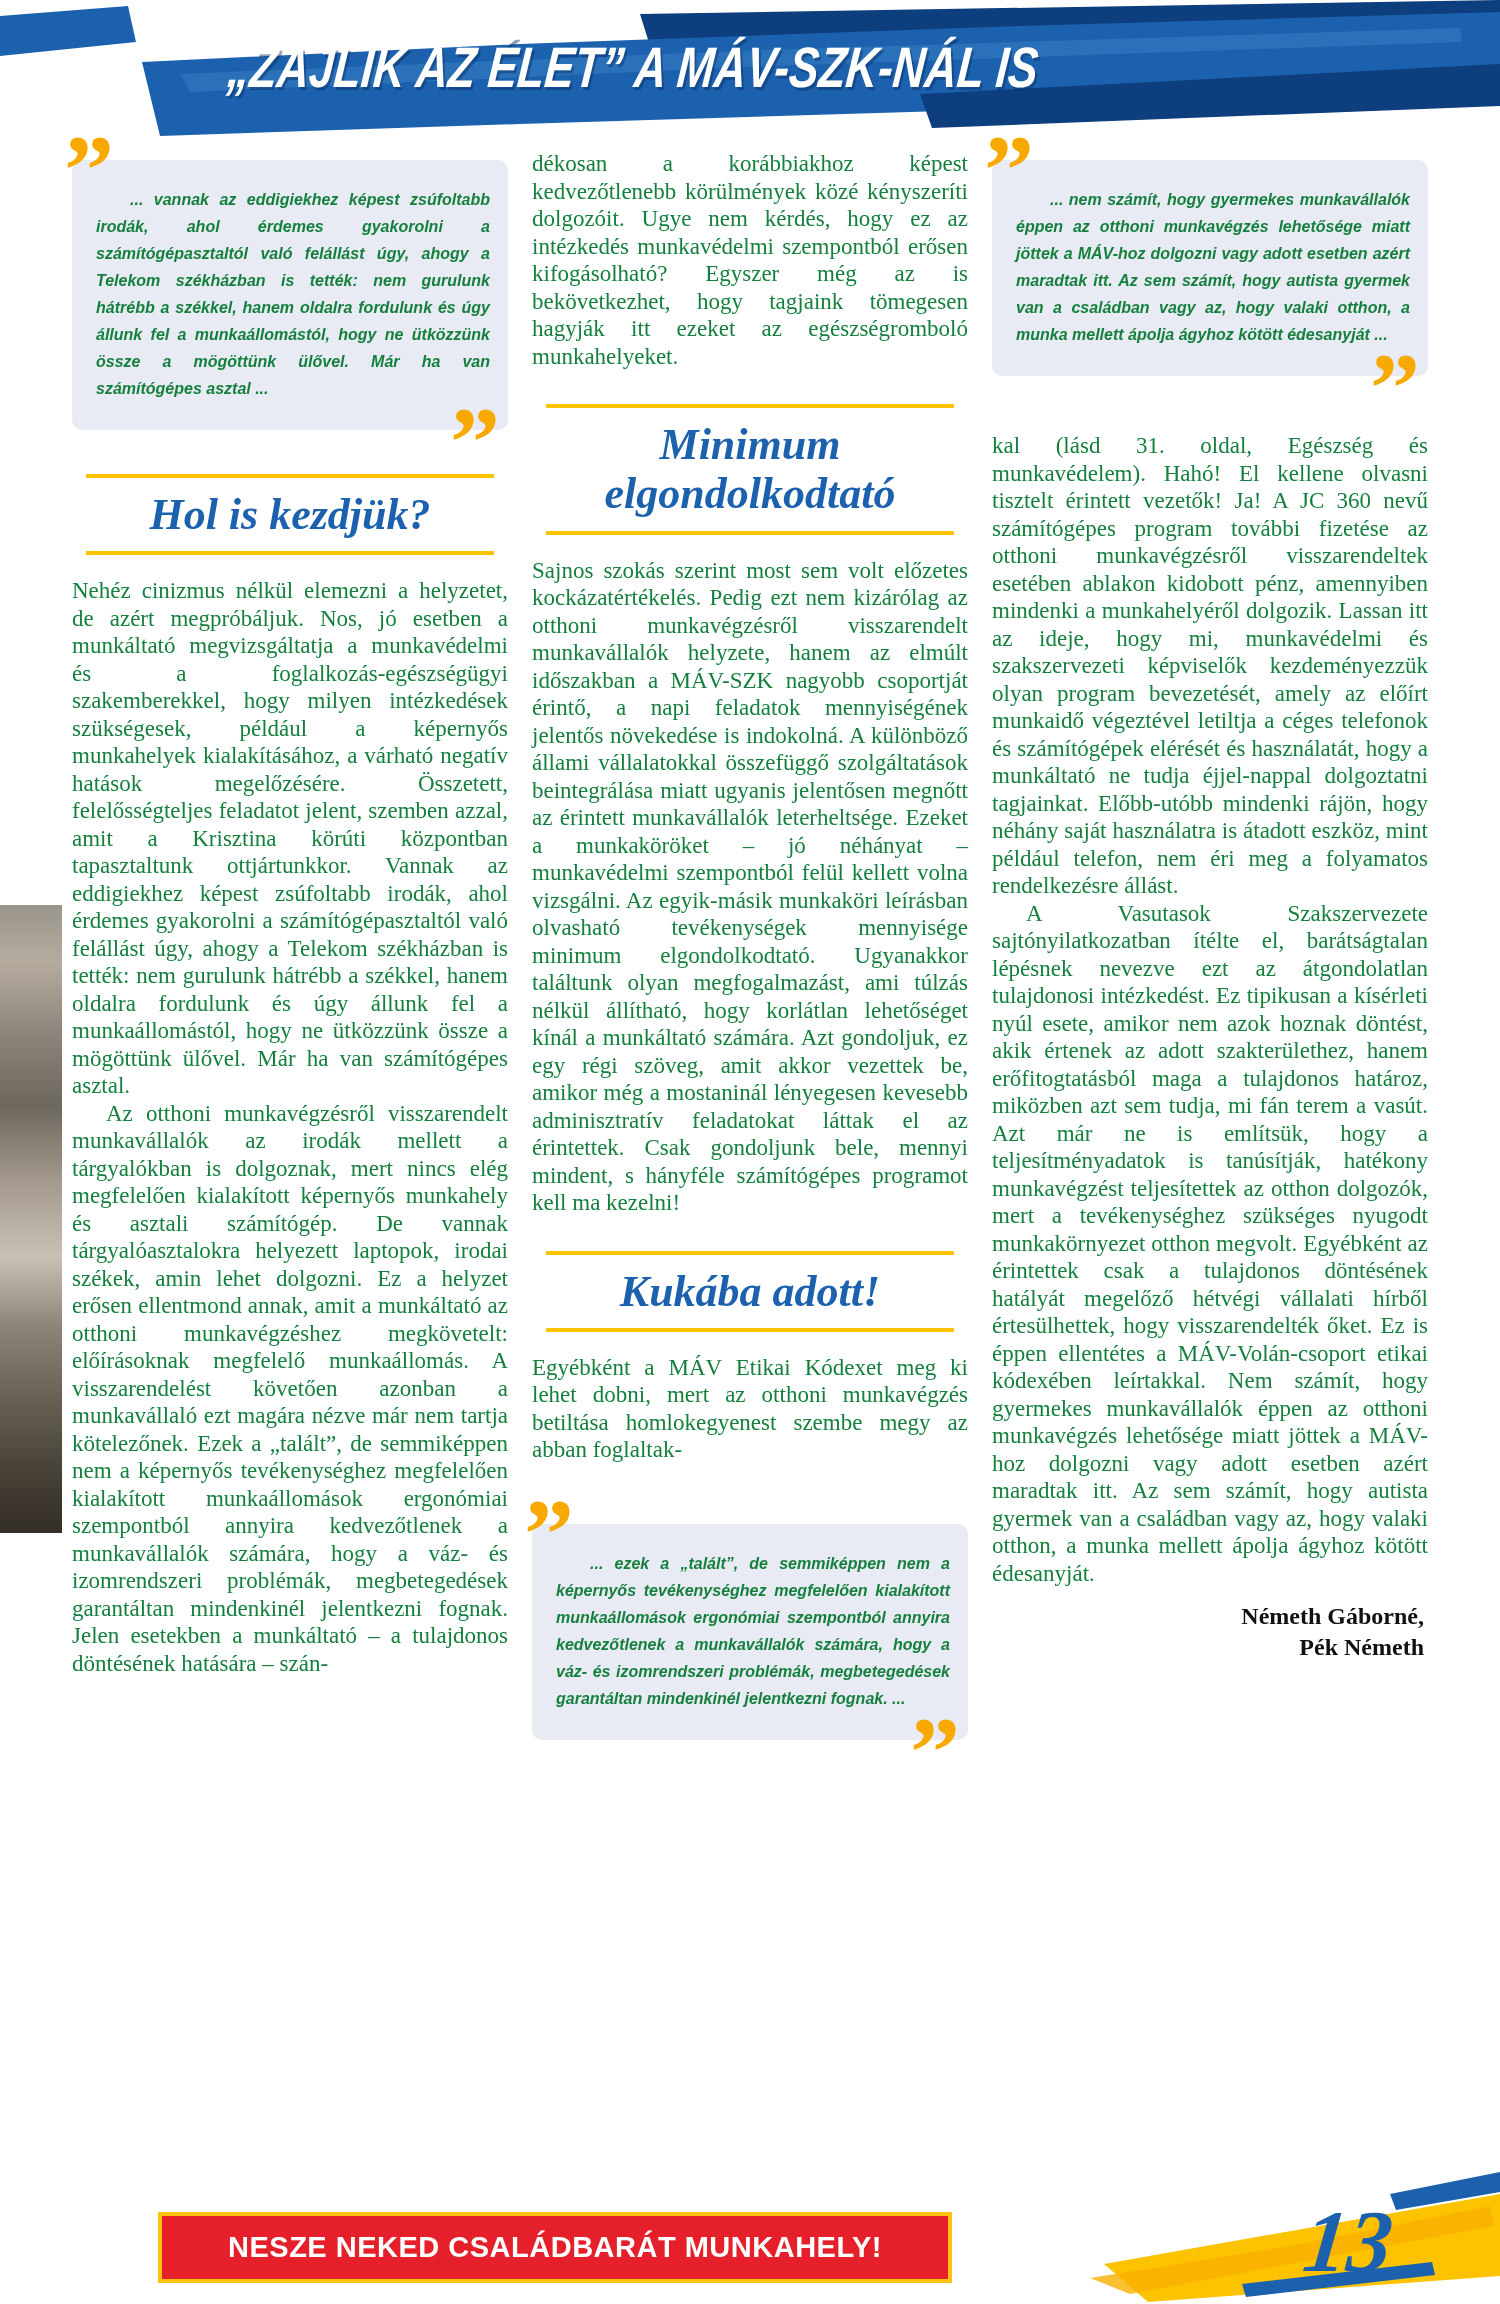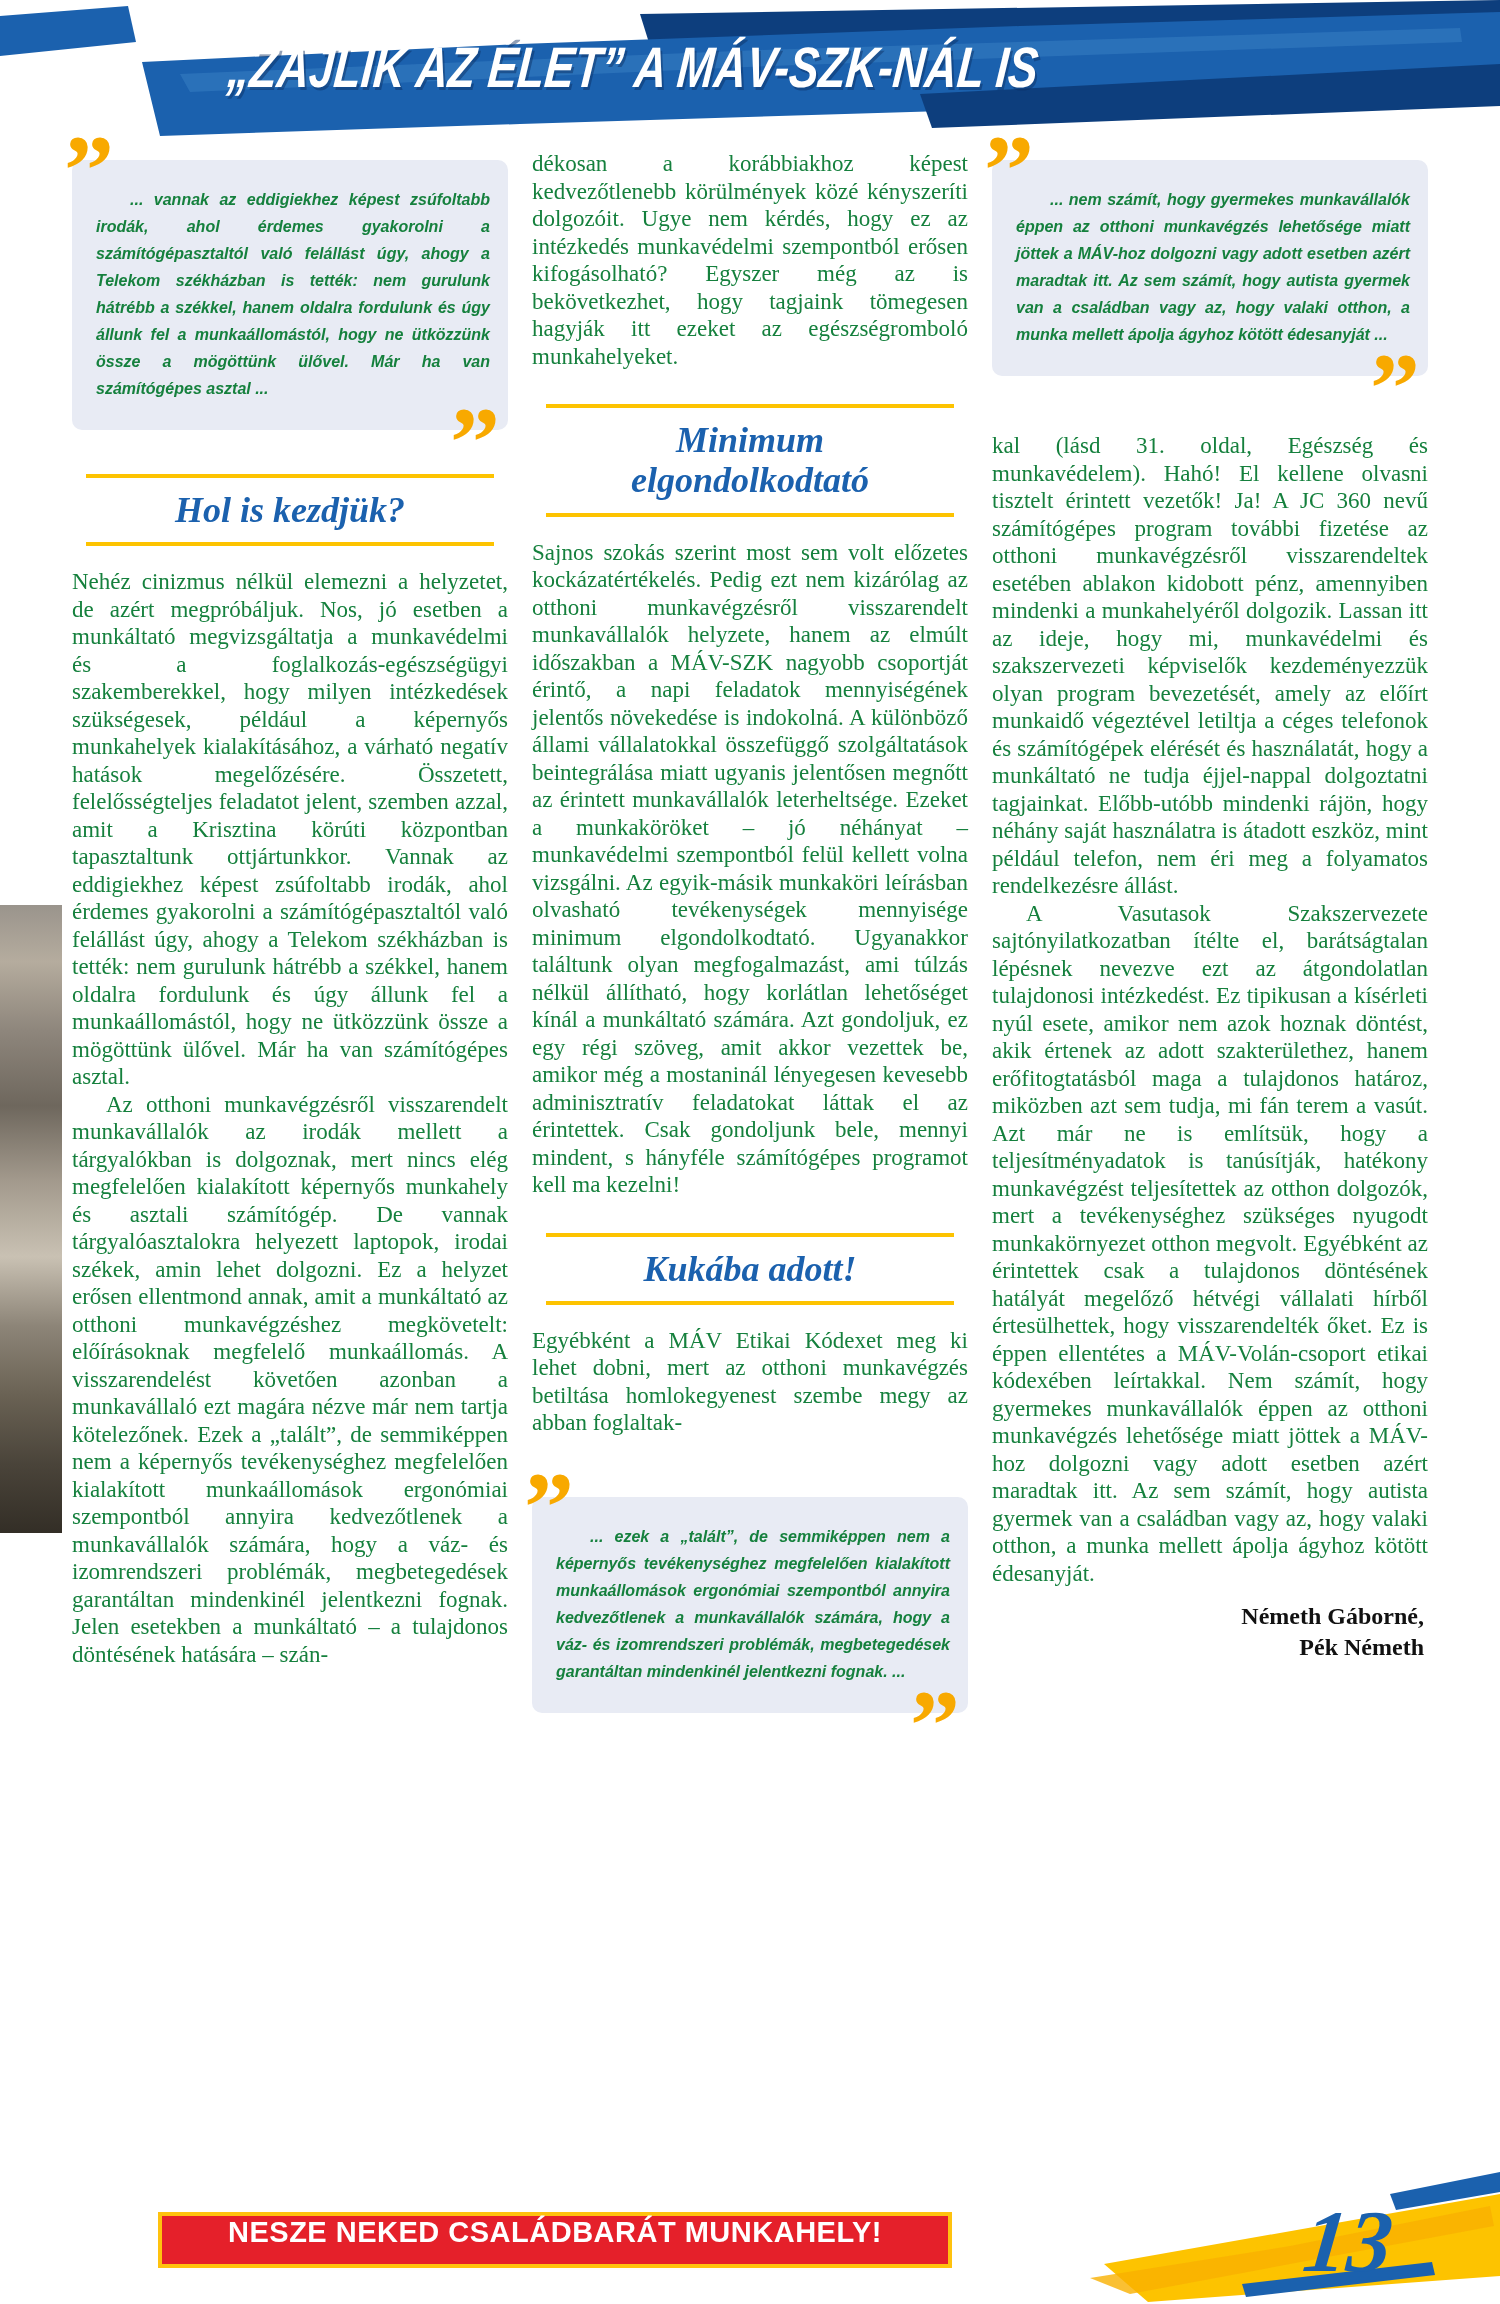--- a/index.html
+++ b/index.html
@@ -26,37 +26,37 @@
     padding:26px 18px 28px 24px;margin:14px 0 0;}
   .pq-text{font-family:"Liberation Sans",sans-serif;font-weight:bold;font-style:italic;
     font-size:16px;line-height:27px;color:#15803d;margin:0;text-align:justify;text-indent:34px;}
   .q{position:absolute;font-family:"Liberation Serif",serif;font-weight:bold;
     color:#f8a900;font-size:100px;line-height:1;pointer-events:none;}
   .q-open{top:-40px;left:-8px;}
   .q-close{bottom:-62px;right:8px;}
 
   
   .section-heading{font-family:"Liberation Serif",serif;font-weight:bold;font-style:italic;
-    font-size:36px;line-height:1.12;color:#1b61ae;text-align:center;
+    font-size:44px;line-height:1.12;color:#1b61ae;text-align:center;
     border-top:4px solid #fdc300;border-bottom:4px solid #fdc300;
     margin:34px 14px 22px;padding:12px 0;white-space:pre-line;}
 
   .signature{font-family:"Liberation Serif",serif;font-weight:bold;font-size:24px;
     line-height:31px;text-align:right;margin-top:14px;padding-right:4px;color:#111;}
 
   
   .photo-strip{position:absolute;left:0;top:905px;width:62px;height:628px;
     background:linear-gradient(180deg,#9a948c 0%,#b5ac9e 9%,#8e867c 20%,#6e675d 32%,
       #a39a8d 44%,#c9c1b3 56%,#8d8578 67%,#6a6254 78%,#4a443a 89%,#332e26 100%);}
 
   
-  .banner{position:absolute;left:158px;top:2212px;width:794px;height:56px;box-sizing:border-box;
+  .banner{position:absolute;left:158px;top:2212px;width:794px;height:71px;box-sizing:border-box;
     background:#e5202a;border:4px solid #ffc20e;color:#ffffff;
     font-family:"Liberation Sans",sans-serif;font-weight:bold;font-size:29px;
-    display:flex;justify-content:center;letter-spacing:0.5px;white-space:nowrap;}
+    display:flex;align-items:center;justify-content:center;letter-spacing:0.5px;white-space:nowrap;}
   .footer-art{position:absolute;right:0;bottom:0;width:410px;height:140px;display:block;}
   .page-number{position:absolute;right:108px;top:2198px;
     font-family:"Liberation Serif",serif;font-weight:bold;font-style:italic;
     font-size:88px;color:#1b61ae;transform:skewX(-6deg);line-height:1;}
 </style>
 </head>
 <body>
 
 <div class="page">
 

